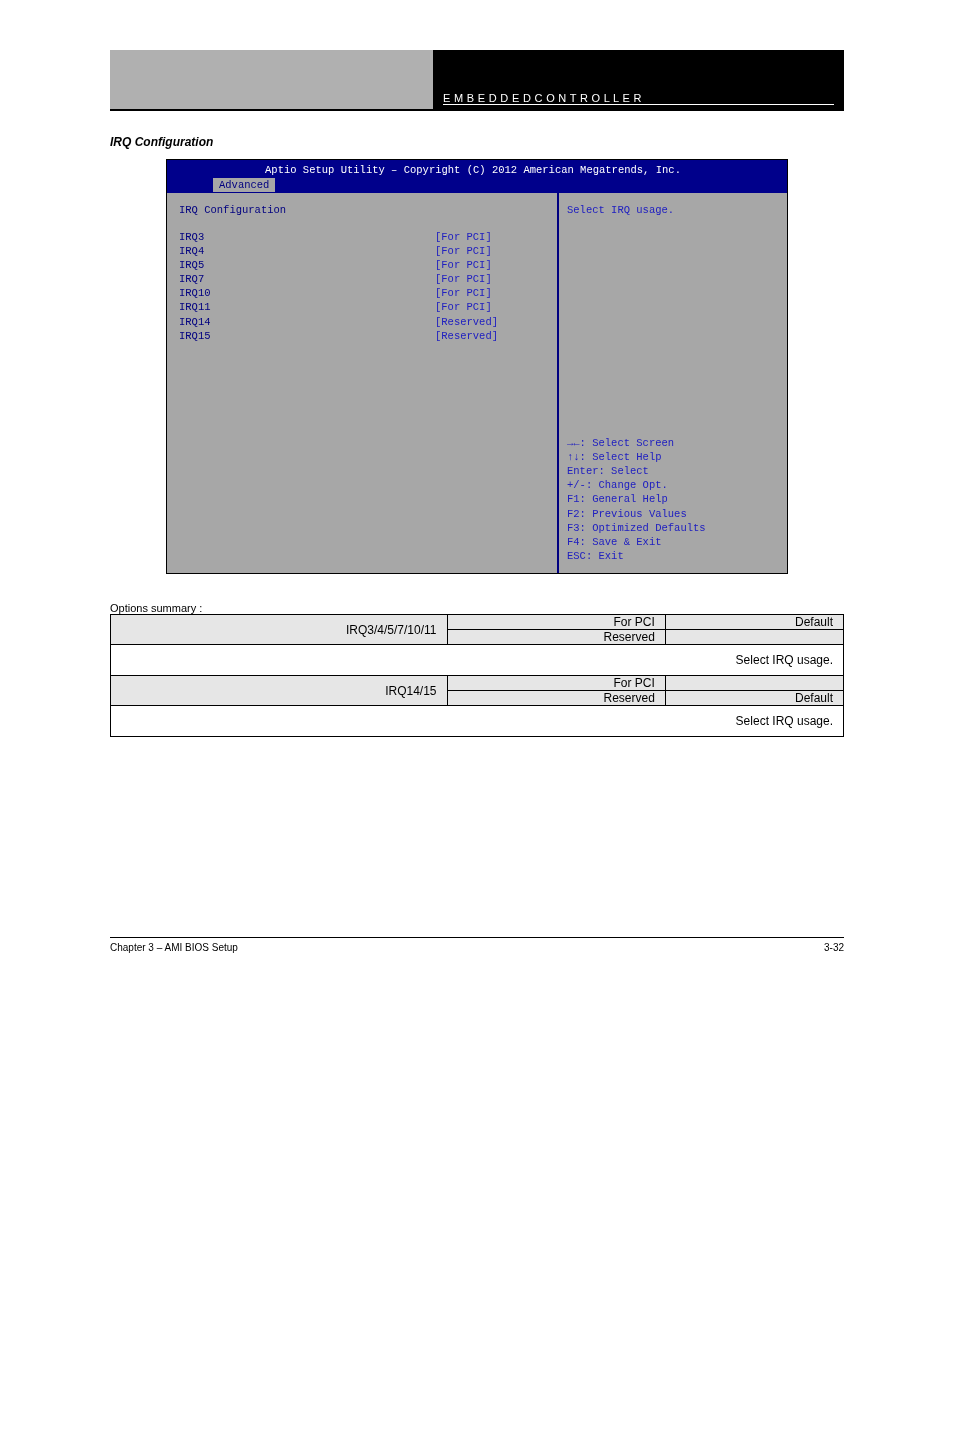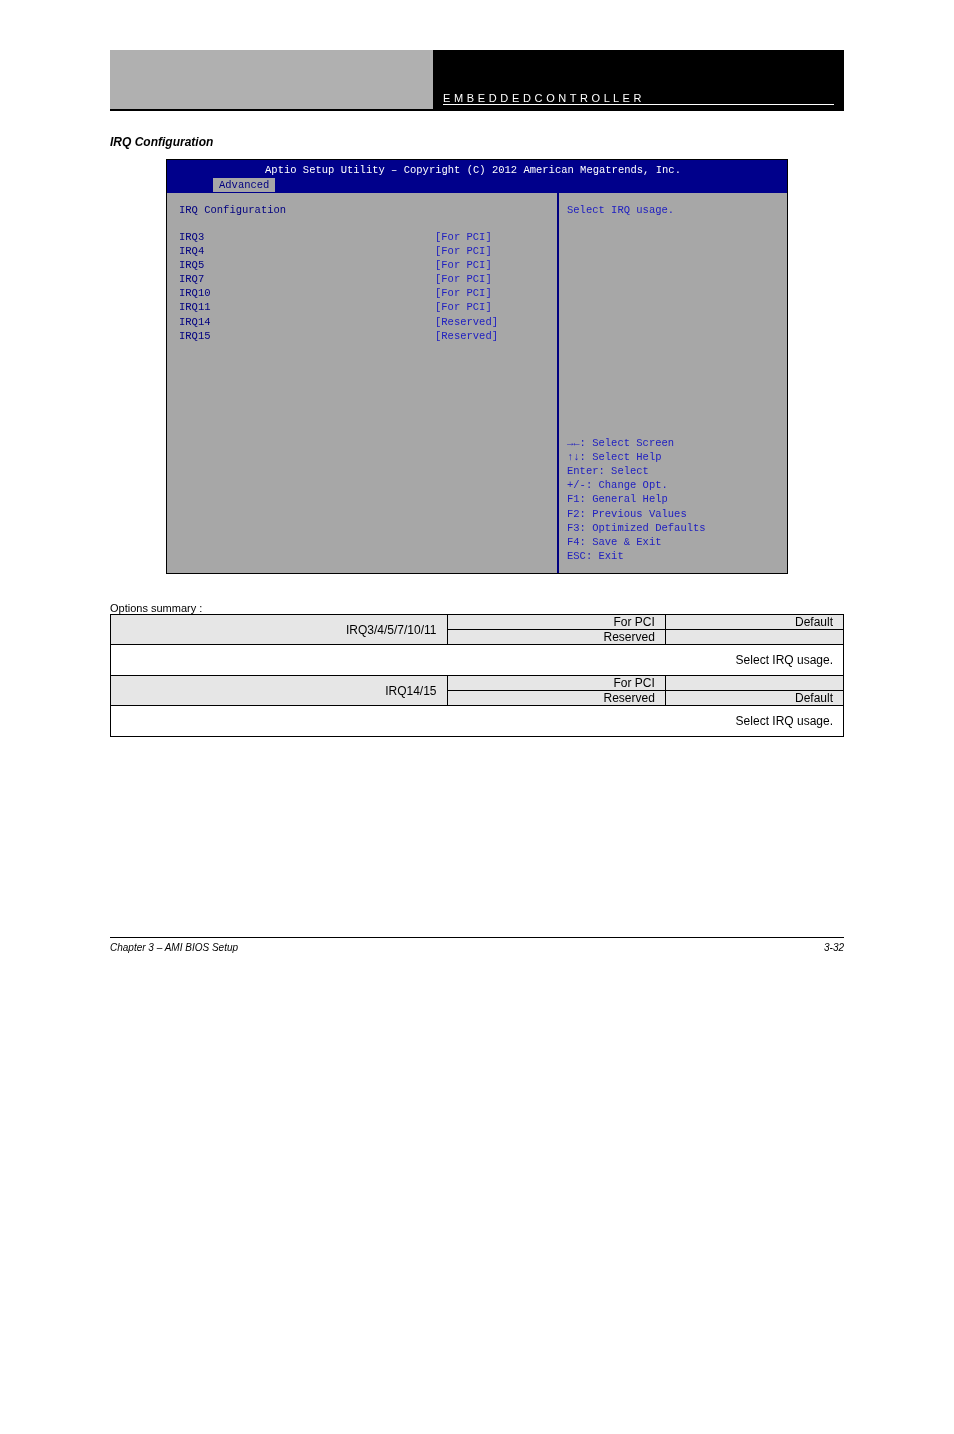--- a/index.html
+++ b/index.html
@@ -132,21 +132,20 @@
   .desc-row td { height: 30px; }
 
   
   .page-footer {
     margin-top: 200px;
     border-top: 1px solid #000;
     padding-top: 4px;
     display: flex;
     justify-content: space-between;
     font-size: 10px;
-    font-style: italic;
   }
 </style>
 </head>
 <body>
 
 <div class="page">
 
   <div class="top-header">
     <div class="top-header-left"></div>
     <div class="top-header-right">

